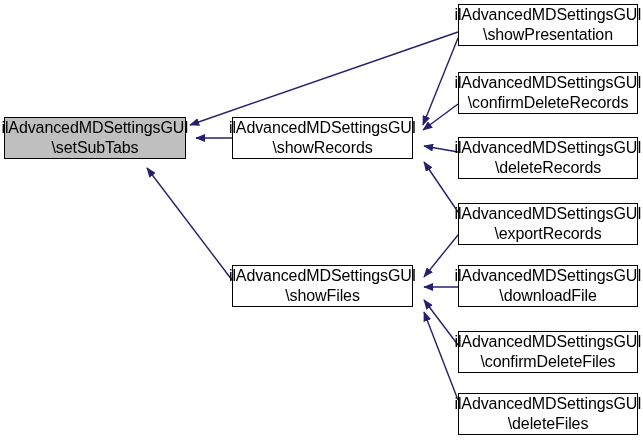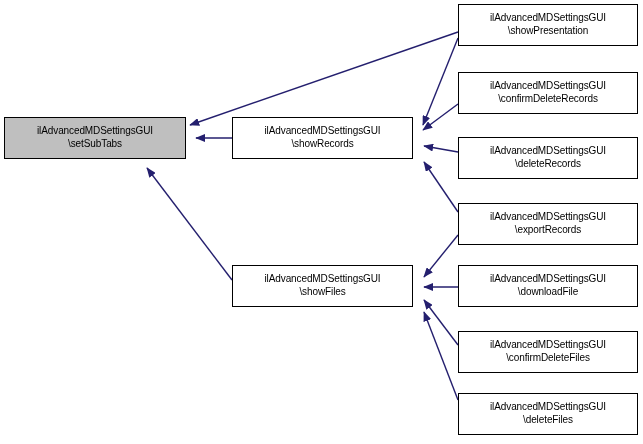--- a/index.html
+++ b/index.html
@@ -15,21 +15,21 @@
     position:absolute;
     box-sizing:border-box;
     border:1px solid #000000;
     background:#ffffff;
     color:#000000;
     display:flex;
     align-items:center;
     justify-content:center;
     text-align:center;
     line-height:1.28;
-    font-size:10px;
+    font-size:16px;
     letter-spacing:-0.1px;
     white-space:pre-line;
     z-index:2;
   }
   .node.root{
     background:#bfbfbf;
     border:1px solid #000000;
   }
   .node .lbl{display:block;padding:0 2px;}
 </style>

